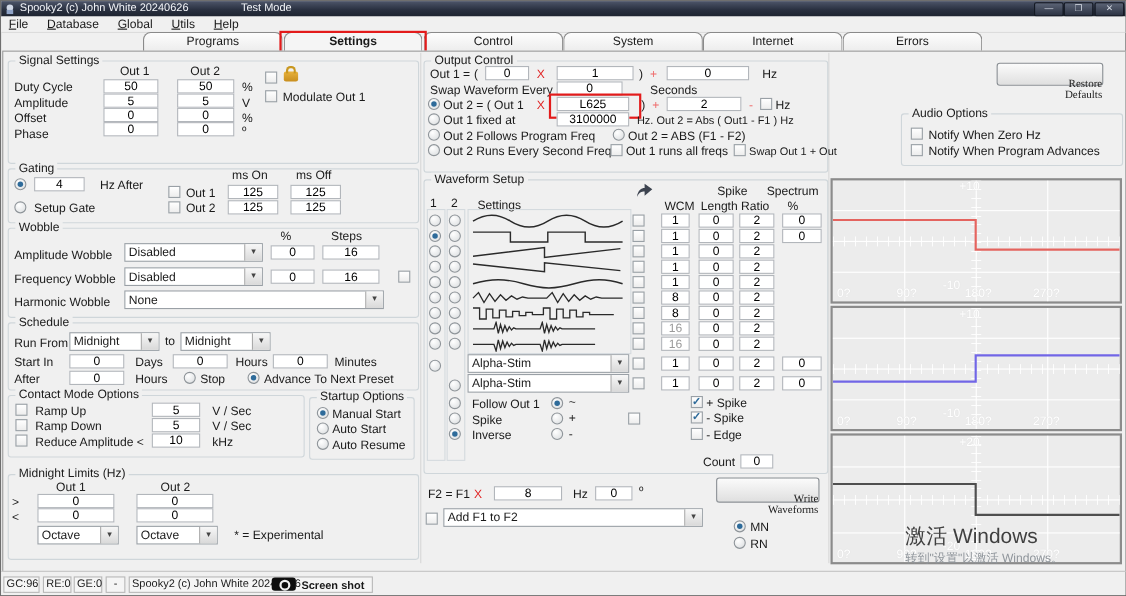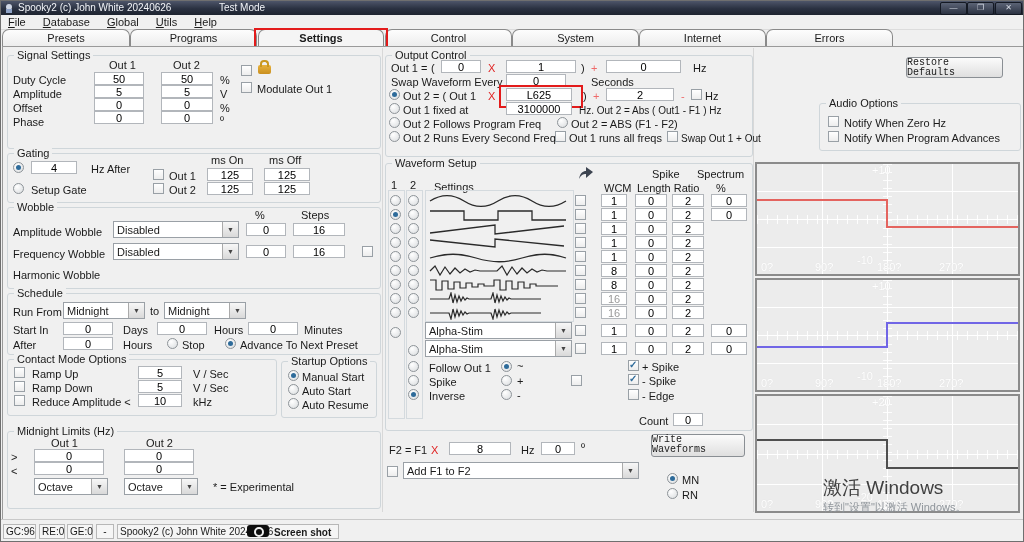--- a/index.html
+++ b/index.html
@@ -36,21 +36,21 @@
   .dd{position:absolute;height:17px;border:1px solid #9aa0a6;background:#fff;box-sizing:border-box;display:flex;align-items:center;}
   .ddt{padding-left:3px;flex:1;white-space:nowrap;overflow:hidden;font-size:11px;}
   .arr{width:15px;height:100%;border-left:1px solid #aaa;background:linear-gradient(#f7f7f7,#d9d9d9);
     display:flex;align-items:center;justify-content:center;font-size:7px;color:#444;}
   .rb{position:absolute;width:11px;height:11px;border-radius:50%;border:1px solid #8e9499;
     background:radial-gradient(circle at 35% 30%,#ffffff,#d9dcde);box-sizing:border-box;}
   .rb.on::after{content:"";position:absolute;left:2px;top:2px;width:5px;height:5px;border-radius:50%;background:#2e6b9a;}
   .cb{position:absolute;width:11px;height:11px;border:1px solid #99a0a6;background:linear-gradient(#ffffff,#ededed);box-sizing:border-box;}
   .cb.on::after{content:"✓";position:absolute;left:0px;top:-2px;font-size:10px;font-weight:bold;color:#2e6b9a;}
   .btn{position:absolute;border:1px solid #8a8f94;border-radius:3px;background:linear-gradient(#fbfbfb,#dfdfdf);
-    font-family:Liberation Mono, monospace;font-size:10px;line-height:10px;text-align:left;padding-top:0;box-sizing:border-box;}
+    font-family:Liberation Serif, serif;font-size:10px;line-height:10px;text-align:right;padding-top:14px;box-sizing:border-box;}
   .anno{position:absolute;border:2px solid #e31b1b;background:transparent;pointer-events:none;}
   
   .wv{position:absolute;width:138px;height:14px;}
   .colbox{position:absolute;border:1px solid #d4dade;}
   
   .plot{position:absolute;left:754px;width:265px;background:#ececec;border:2px solid #8b8b8b;box-sizing:border-box;overflow:hidden;}
   .gl{position:absolute;background:#ffffff;}
   .hticks{position:absolute;left:0;width:100%;height:9px;
     background:repeating-linear-gradient(90deg,#fff 0 1px,transparent 1px 10px);opacity:.9;}
   .vticks{position:absolute;top:0;height:100%;width:9px;
@@ -85,21 +85,20 @@
   </div>
 
   <div id="menubar">
     <span class="mi">File</span>
     <span class="mi">Database</span>
     <span class="mi">Global</span>
     <span class="mi">Utils</span>
     <span class="mi">Help</span>
   </div>
 
-  <div class="tab" style="left:1px;width:126px">Presets</div>
   <div class="tab" style="left:129px;width:125px">Programs</div>
   <div class="tab sel" style="left:257px;width:124px">Settings</div>
   <div class="tab" style="left:384px;width:125px">Control</div>
   <div class="tab" style="left:511px;width:125px">System</div>
   <div class="tab" style="left:638px;width:125px">Internet</div>
   <div class="tab" style="left:765px;width:125px">Errors</div>
   <div class="anno" style="left:253px;top:27px;width:130px;height:20px"></div>
 
   <div id="contentframe"></div>
   <div class="vline" style="left:381px"></div>
@@ -164,20 +163,24 @@
   <input class="tin" style="left: 292px; top: 222px; width: 52px;" value="16">
   <span class="lb" style="left:12px;top:247px">Frequency Wobble</span>
   <div class="dd" style="left:112px;top:242px;width:126px">
     <span class="ddt">Disabled</span>
       <span class="arr">▼</span>
     </div>
   <input class="tin" style="left: 245px; top: 244px; width: 40px;" value="0">
   <input class="tin" style="left: 292px; top: 244px; width: 52px;" value="16">
   <span class="cb" style="left:361px;top:245px"></span>
   <span class="lb" style="left:12px;top:268px">Harmonic Wobble</span>
+  <div class="dd" style="left:112px;top:263px;width:236px">
+    <span class="ddt">None</span>
+      <span class="arr">▼</span>
+    </div>
 
   <div class="g" style="left:6px;top:292px;width:372px;height:60px">
     <span class="leg">Schedule</span>
     </div>
   <span class="lb" style="left:12px;top:305px">Run From</span>
   <div class="dd" style="left:62px;top:301px;width:82px">
     <span class="ddt">Midnight</span>
       <span class="arr">▼</span>
     </div>
   <span class="lb" style="left:149px;top:304px">to</span>

